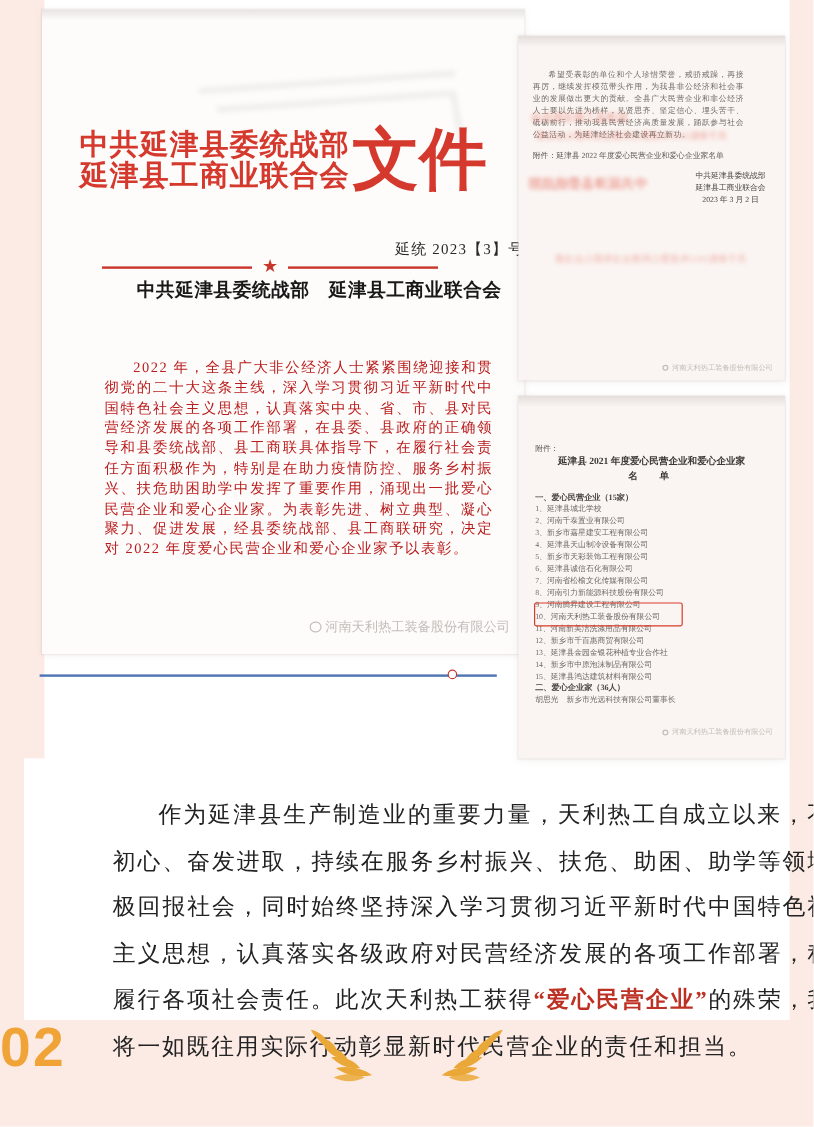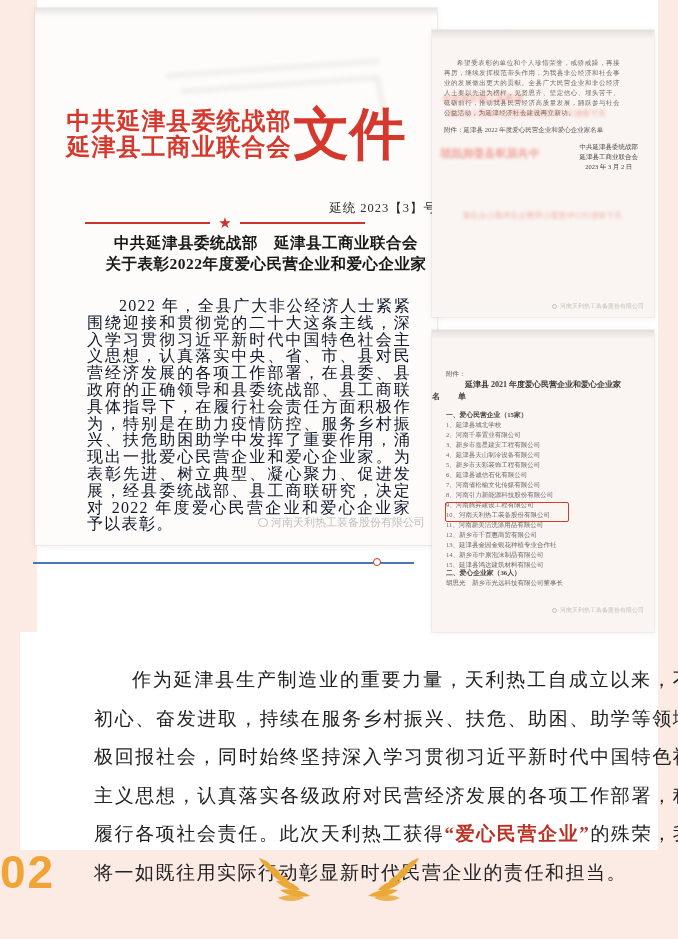--- a/index.html
+++ b/index.html
@@ -17,38 +17,38 @@
   
   #doc-main{left:35px;top:8px;width:380px;height:537px;}
   .redhead{position:absolute;left:0;top:100px;width:100%;display:flex;justify-content:center;align-items:center;color:#d5382c;}
   .redhead .lines{font-weight:bold;font-size:24px;line-height:26px;letter-spacing:1px;white-space:nowrap;}
   .redhead .suffix{font-weight:bold;font-size:56px;line-height:43px;margin-left:2px;}
   .doc-number{position:absolute;left:0;top:192px;width:100%;text-align:right;font-size:12.5px;color:#2a2a2a;letter-spacing:1px;}
   .star-divider{position:absolute;left:50px;top:210px;width:280px;display:flex;align-items:center;color:#c9342b;}
   .star-divider .seg{flex:1;border-top:2px solid #c9342b;}
   .star-divider .star{font-size:15px;padding:0 8px;line-height:10px;}
   .doc-title{position:absolute;left:0;top:224px;width:100%;text-align:center;font-weight:bold;font-size:15.5px;line-height:21px;color:#181818;letter-spacing:.5px;margin-left:30px;}
-  .doc-body{position:absolute;left:52px;top:290px;width:324px;font-size:16px;line-height:16.8px;letter-spacing:1.3px;color:#0f172a;text-align:justify;text-indent:2em;filter:blur(.2px);}
+  .doc-body{position:absolute;left:52px;top:290px;width:324px;font-size:12px;line-height:16.8px;letter-spacing:1.3px;color:#b91c1c;text-align:justify;text-indent:2em;filter:blur(.2px);}
   .watermark{position:absolute;color:#c3bdb8;white-space:nowrap;display:flex;align-items:center;gap:3px;}
   .watermark .wm-icon{display:inline-block;width:.9em;height:.9em;border:1px solid #c3bdb8;border-radius:50%;box-sizing:border-box;}
   #doc-main .watermark{right:12px;top:507px;font-size:11px;}
 
   
   #doc-reply{left:432px;top:30px;width:200px;height:287px;}
   .tiny-body{position:absolute;left:12px;top:28px;width:176px;font-size:6.5px;line-height:10px;color:#6e6a66;text-align:justify;text-indent:2em;letter-spacing:.4px;filter:blur(.3px);}
   .tiny-attach{position:absolute;left:12px;top:96px;width:180px;font-size:6.5px;color:#5a5651;filter:blur(.3px);}
   .sign-block{position:absolute;right:16px;top:112px;text-align:center;font-size:6.5px;line-height:10px;color:#474440;filter:blur(.3px);}
   .bleed{position:absolute;color:#df4334;white-space:nowrap;transform:scaleX(-1);filter:blur(1.6px);font-weight:bold;}
   .tiny-wm{font-size:6px;right:10px;bottom:6px;}
 
   
   #doc-list{left:432px;top:330px;width:200px;height:302px;}
   .list-attach{position:absolute;left:14px;top:40px;font-size:6.5px;color:#5a5651;filter:blur(.3px);}
   .list-title1{position:absolute;left:0;top:49px;width:100%;text-align:center;font-size:8px;font-weight:bold;color:#3d3935;filter:blur(.2px);}
-  .list-title2{position:absolute;left:0;top:61px;width:100%;text-align:left;font-size:8px;font-weight:bold;letter-spacing:5px;color:#3d3935;filter:blur(.2px);}
+  .list-title2{position:absolute;left:0;top:61px;width:100%;text-align:center;font-size:8px;font-weight:bold;letter-spacing:5px;color:#3d3935;filter:blur(.2px);}
   .list-section1{position:absolute;left:14px;top:80px;font-size:6.8px;font-weight:bold;color:#4a4541;filter:blur(.3px);}
   .list-items{position:absolute;left:14px;top:90px;width:176px;font-size:6.5px;line-height:10px;color:#6e6a66;filter:blur(.3px);}
   .list-items div{height:10px;white-space:nowrap;overflow:hidden;}
   .red-box{position:absolute;left:13px;top:172px;width:122px;height:18px;border:1.5px solid #d63c2a;border-radius:2px;}
   .list-section2{position:absolute;left:14px;top:238px;font-size:6.8px;font-weight:bold;color:#4a4541;filter:blur(.3px);}
   .list-entry{position:absolute;left:14px;top:249px;font-size:6.5px;color:#6e6a66;filter:blur(.3px);}
   #doc-list .watermark{font-size:6px;right:10px;top:276px;}
 
   
   #divider{position:absolute;left:33px;top:562px;width:381px;height:2px;background:#4d74b5;}
@@ -92,21 +92,20 @@
     <div class="doc-number">延统 2023【3】号</div>
 
     <div class="star-divider">
       <span class="seg"></span>
       <span class="star">★</span>
       <span class="seg"></span>
     </div>
 
     <div class="doc-title">
       <div>中共延津县委统战部　延津县工商业联合会</div>
-      <div>关于表彰2022年度爱心民营企业和爱心企业家</div>
     </div>
 
     <div class="doc-body">2022 年，全县广大非公经济人士紧紧围绕迎接和贯彻党的二十大这条主线，深入学习贯彻习近平新时代中国特色社会主义思想，认真落实中央、省、市、县对民营经济发展的各项工作部署，在县委、县政府的正确领导和县委统战部、县工商联具体指导下，在履行社会责任方面积极作为，特别是在助力疫情防控、服务乡村振兴、扶危助困助学中发挥了重要作用，涌现出一批爱心民营企业和爱心企业家。为表彰先进、树立典型、凝心聚力、促进发展，经县委统战部、县工商联研究，决定对 2022 年度爱心民营企业和爱心企业家予以表彰。</div>
 
     <div class="watermark">
       <span class="wm-icon"></span>
       <span>河南天利热工装备股份有限公司</span>
     </div>
   </div>
 

